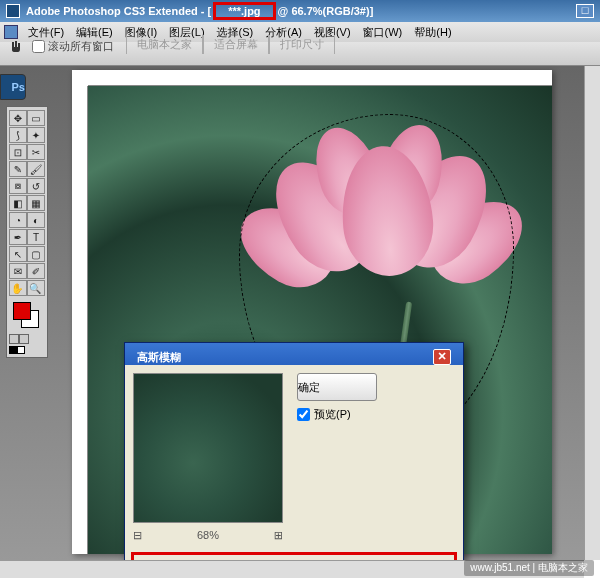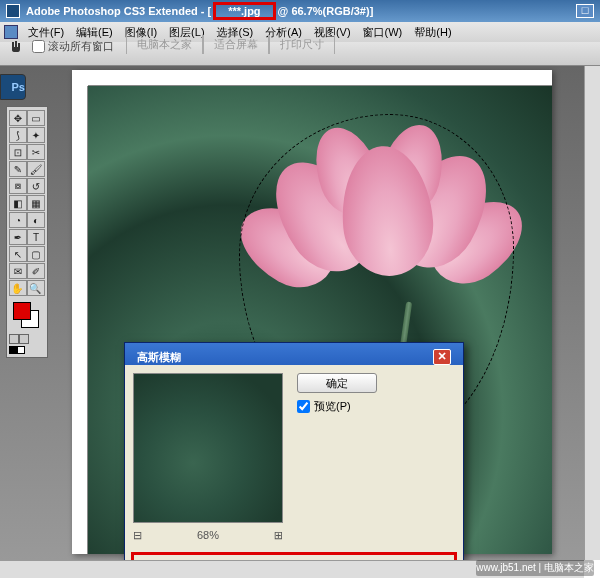--- a/index.html
+++ b/index.html
@@ -44,26 +44,26 @@
 .stem{position:absolute;top:215px;left:305px;width:6px;height:190px;background:linear-gradient(90deg,#4a7050,#6a9070,#4a7050);transform:rotate(8deg);border-radius:3px}
 .sel{position:absolute;border:1px dashed #000;pointer-events:none}
 .sel1{top:28px;right:38px;width:275px;height:335px;border-radius:55% 45% 48% 52%/42% 40% 60% 58%}
 .dialog{position:absolute;left:124px;top:276px;width:340px;background:#ece9d8;border:1px solid #0a246a;box-shadow:3px 3px 8px rgba(0,0,0,0.5)}
 .dlg-title{height:22px;background:linear-gradient(#3b77d3,#2862c0);display:flex;align-items:flex-end;padding:0 12px;color:#fff;font-weight:bold}
 .dlg-close{margin-left:auto;width:18px;height:16px;background:#d04030;border:1px solid #fff;color:#fff;text-align:center;line-height:12px;border-radius:2px}
 .dlg-body{padding:8px;display:flex}
 .preview{width:150px;height:150px;background:radial-gradient(ellipse at 40% 60%,#3a6550 0%,#2a5040 40%,#1e3b2e 80%);border:1px solid #888}
 .preview-ctrl{display:flex;justify-content:space-between;margin-top:6px;width:150px;color:#555;font-size:10px}
 .dlg-right{margin-left:14px}
-.dlg-btn{width:80px;height:20px;background:linear-gradient(#fff,#e0e0e0);border:1px solid #888;border-radius:3px;margin-bottom:6px;display:block;text-align:center;line-height:18px}
+.dlg-btn{width:80px;height:28px;background:linear-gradient(#fff,#e0e0e0);border:1px solid #888;border-radius:3px;margin-bottom:6px;display:block;text-align:left;line-height:18px}
 .dlg-chk{margin-top:4px;display:flex;align-items:center}
 .dlg-chk input{margin-right:4px}
 .radius-row{border:3px solid #d00;padding:6px 8px;margin:2px 6px 4px 6px;display:flex;align-items:center}
 .radius-row input[type=text]{width:44px;height:16px;border:1px solid #7a9ac0;background:#fff;color:#0050d0;text-align:left;padding:0 3px;margin:0 4px}
-.watermark{position:absolute;right:6px;bottom:2px;color:#fff;background:rgba(0,0,0,0.3);padding:1px 0;font-size:10px;border-radius:2px}
+.watermark{position:absolute;right:6px;bottom:2px;color:#fff;background:rgba(0,0,0,0.3);padding:1px 6px;font-size:10px;border-radius:2px}
 .scrollbar-v{position:absolute;right:0;top:66px;bottom:18px;width:16px;background:#ddd;border-left:1px solid #999}
 .scrollbar-h{position:absolute;left:0;right:16px;bottom:0;height:18px;background:#ddd;border-top:1px solid #999}
 </style>
 </head>
 <body>
 
 <div class="titlebar">
   <span class="ps-icon"></span>
   <span>Adobe Photoshop CS3 Extended - [</span>
   <span class="hl-menu" style="border-color:#d00;background:transparent">***.jpg</span>

